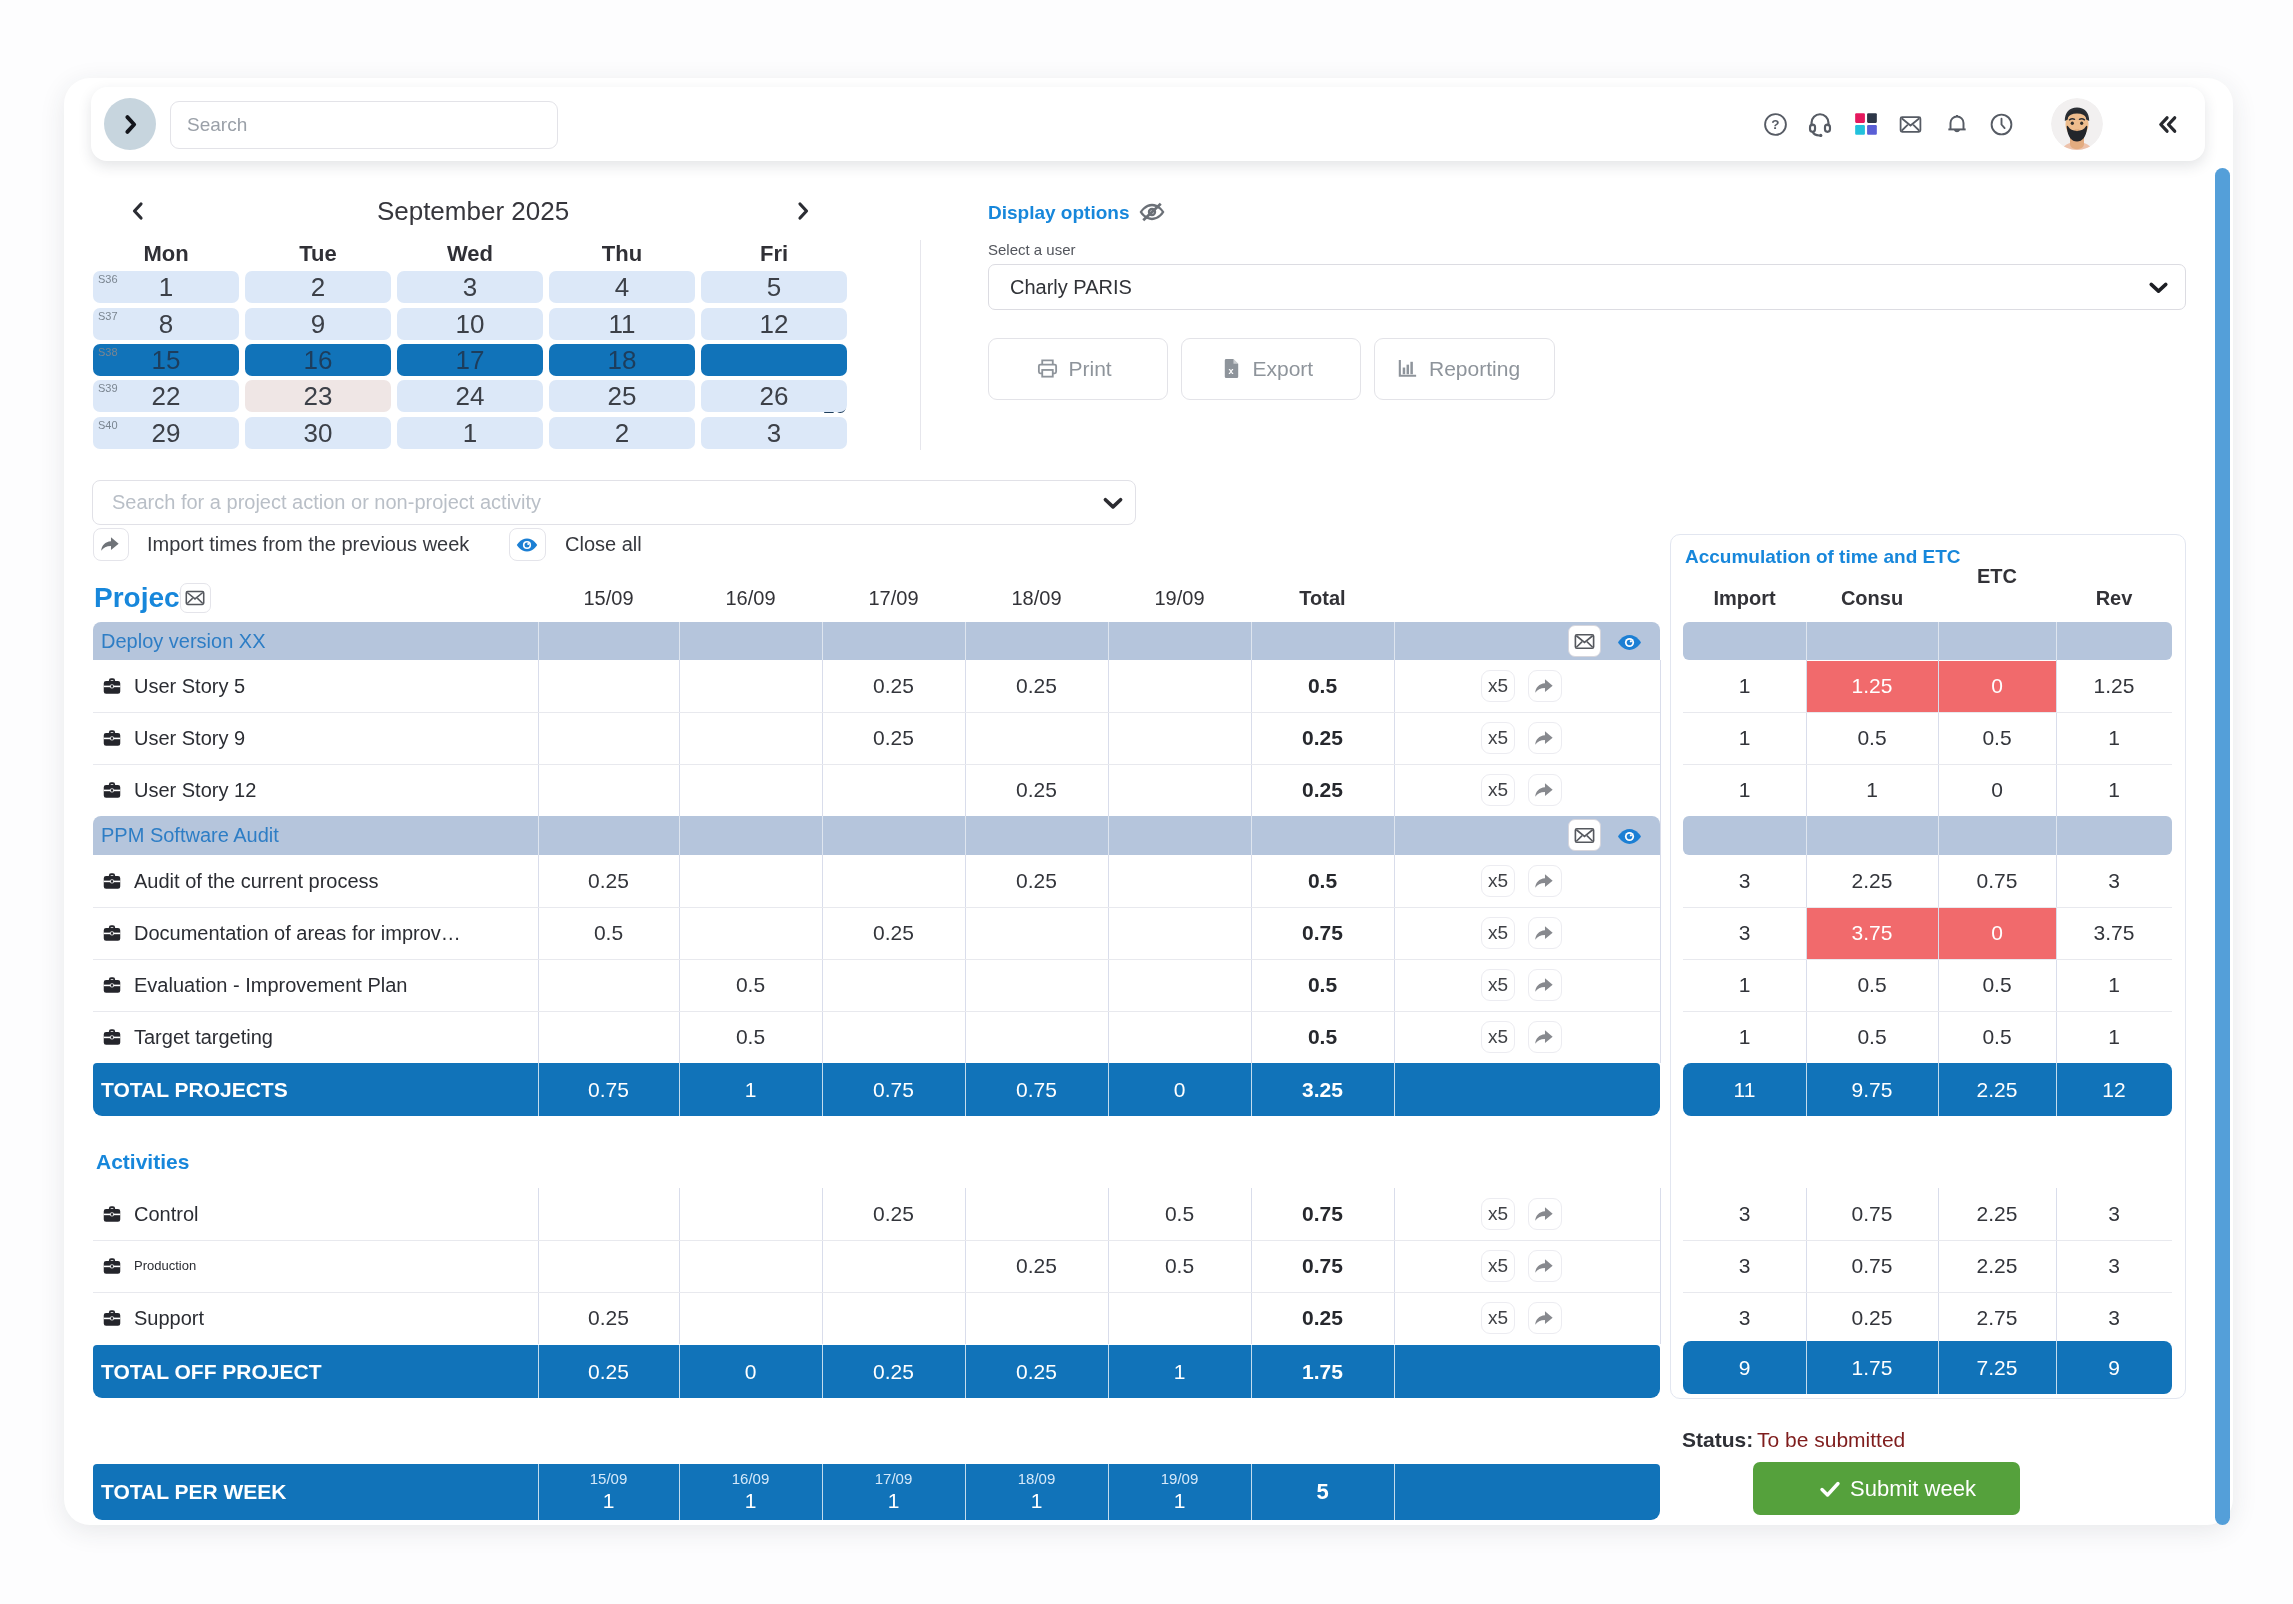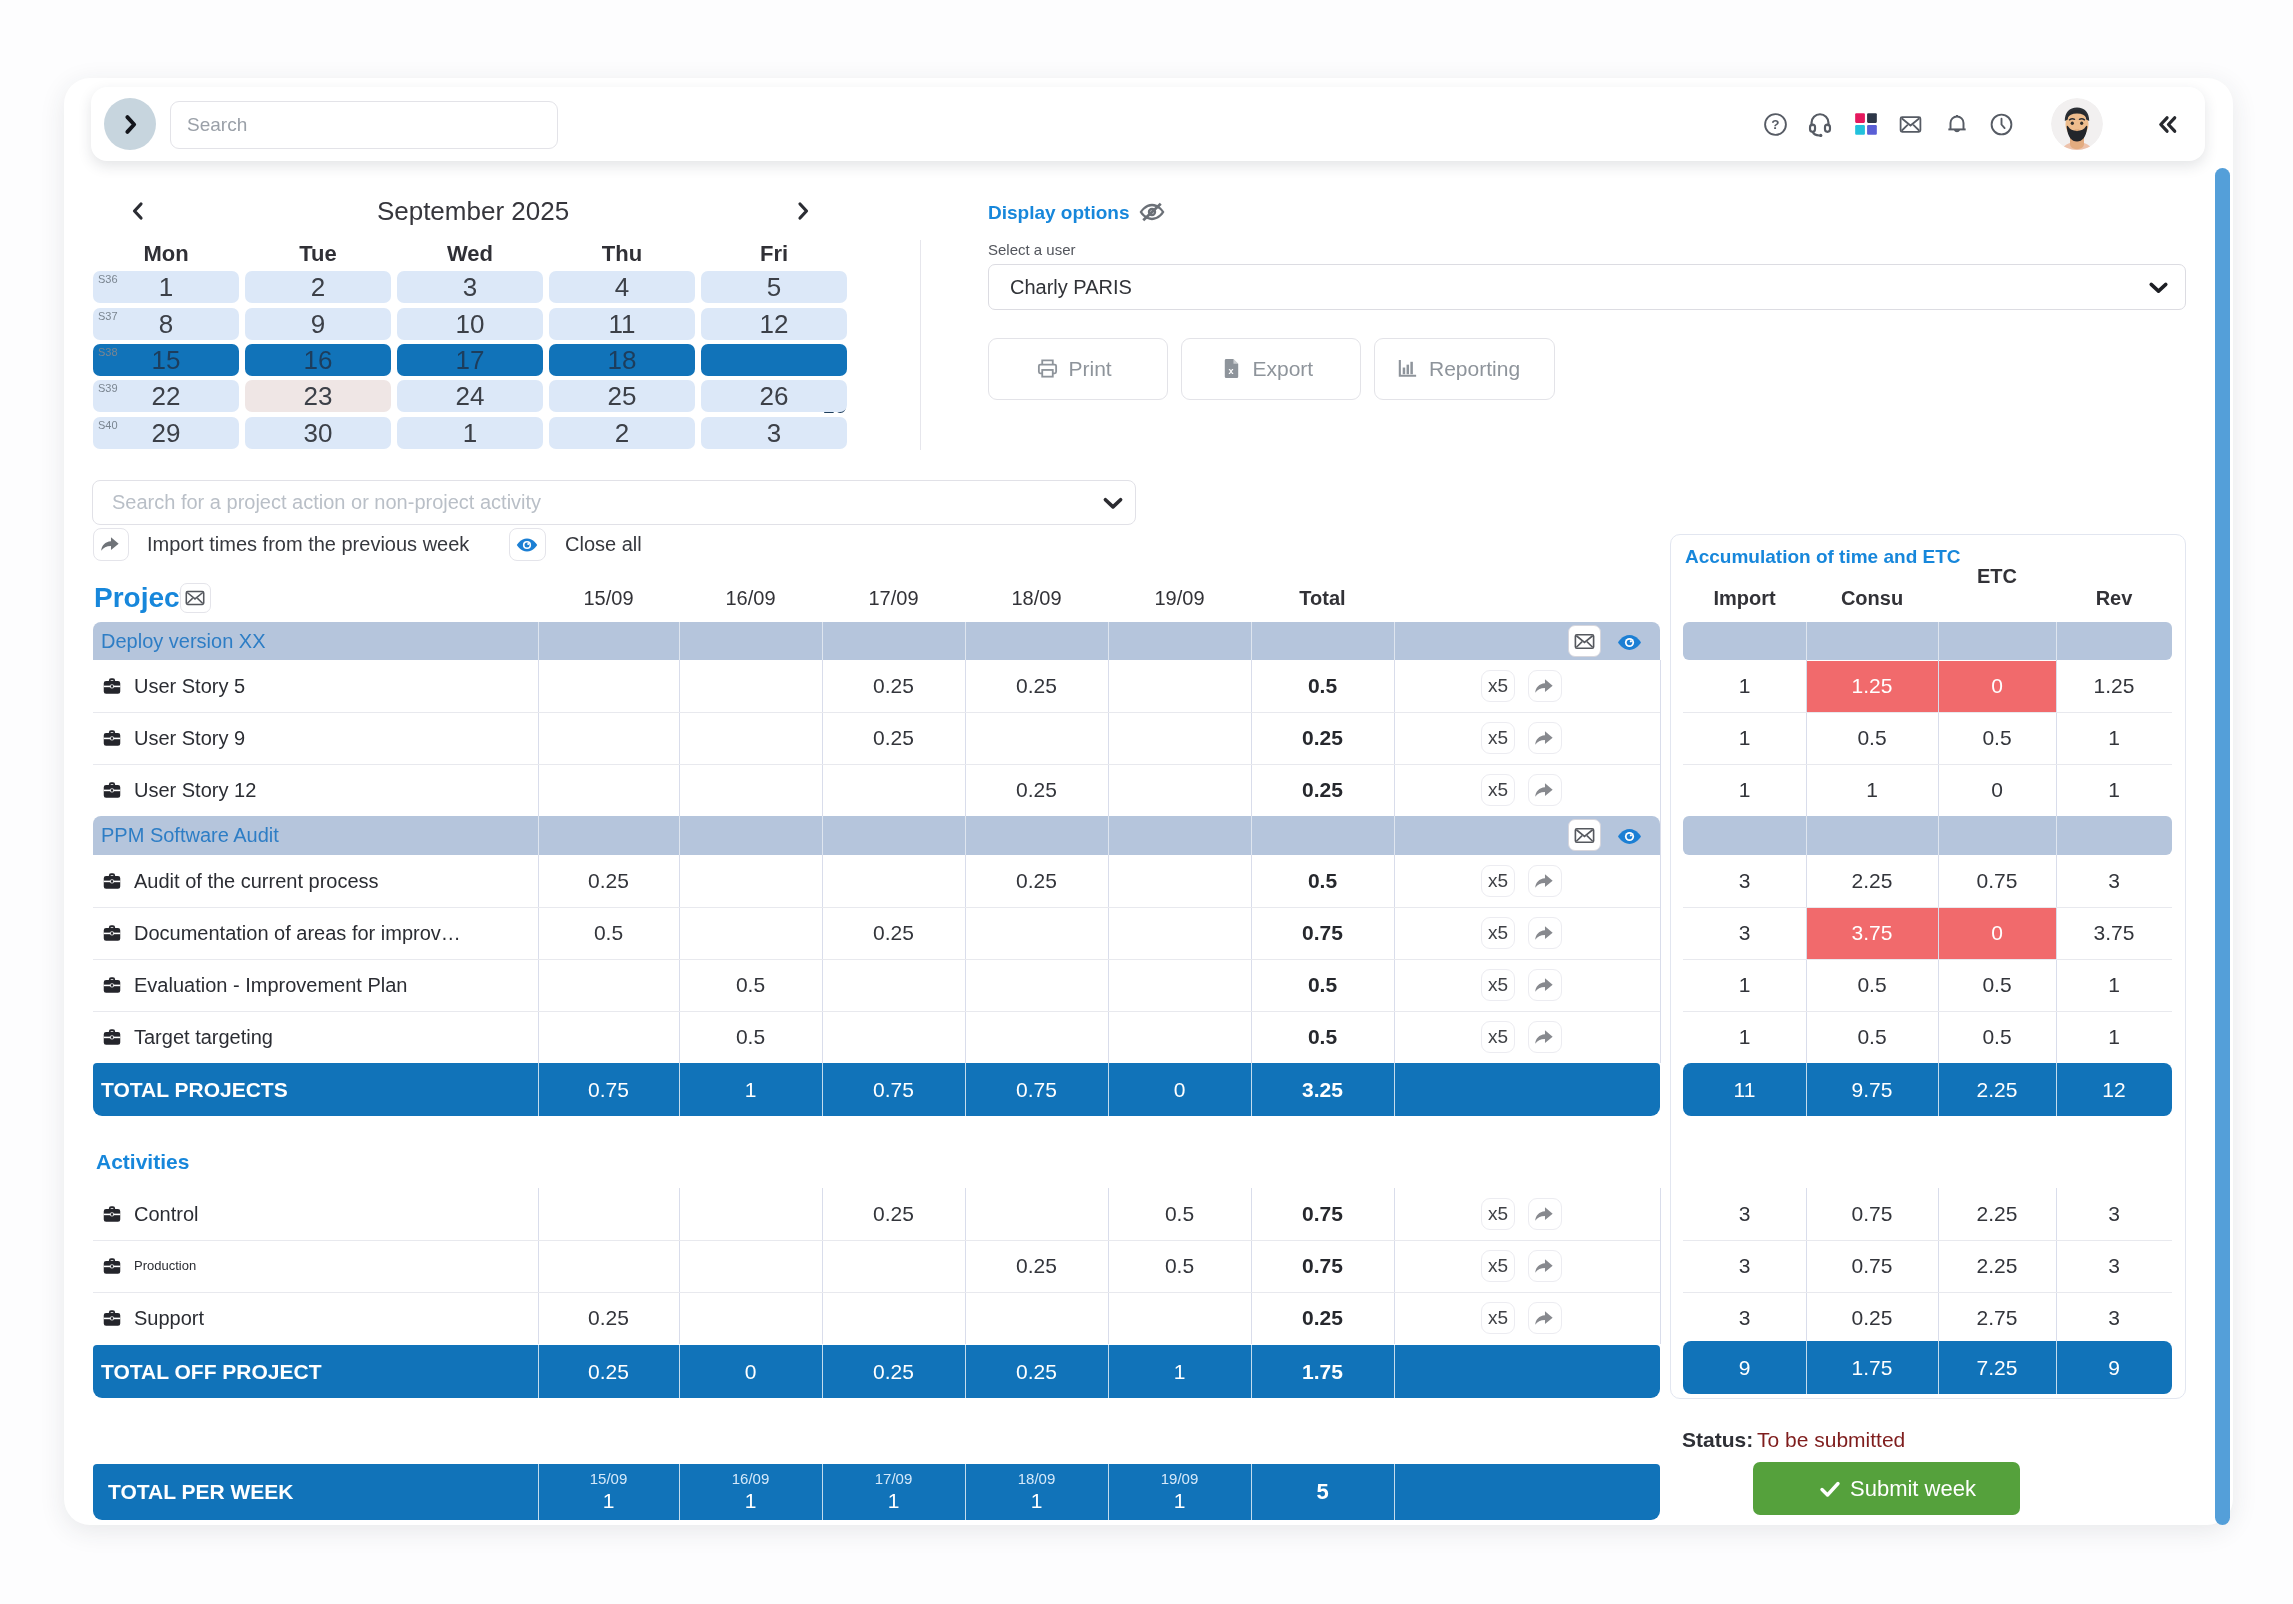--- a/index.html
+++ b/index.html
@@ -467,21 +467,21 @@
       <path d="M12.5 4.5l8 6.6-8 6.6v-4.1c-4.9 0-7.9 1.6-10.2 4.9.6-5.4 4-9.2 10.2-9.8V4.5z" fill="#87898e"></path>
     </svg></div>
 <div style="position:absolute;left:93px;top:1464px;width:1567px;height:56px;background:#1173b9;border-radius:4px 4px 9px 9px"></div>
 <div style="position:absolute;left:538px;top:1464px;width:1px;height:56px;background:rgba(255,255,255,.75)"></div>
 <div style="position:absolute;left:679px;top:1464px;width:1px;height:56px;background:rgba(255,255,255,.75)"></div>
 <div style="position:absolute;left:822px;top:1464px;width:1px;height:56px;background:rgba(255,255,255,.75)"></div>
 <div style="position:absolute;left:965px;top:1464px;width:1px;height:56px;background:rgba(255,255,255,.75)"></div>
 <div style="position:absolute;left:1108px;top:1464px;width:1px;height:56px;background:rgba(255,255,255,.75)"></div>
 <div style="position:absolute;left:1251px;top:1464px;width:1px;height:56px;background:rgba(255,255,255,.75)"></div>
 <div style="position:absolute;left:1394px;top:1464px;width:1px;height:56px;background:rgba(255,255,255,.75)"></div>
-<div style="position:absolute;left:101px;top:1464px;width:420px;height:56px;font-size:21px;color:#fff;font-weight:bold;text-align:left;line-height:56px;letter-spacing:0;white-space:nowrap;margin-left:7px;">TOTAL PER WEEK</div>
+<div style="position:absolute;left:101px;top:1464px;width:420px;height:56px;font-size:21px;color:#fff;font-weight:bold;text-align:left;line-height:56px;letter-spacing:0;white-space:nowrap;">TOTAL PER WEEK</div>
 <div style="position:absolute;left:538.5px;top:1471px;width:140px;height:16px;font-size:15px;color:#d5e9fa;font-weight:normal;text-align:center;line-height:16px;letter-spacing:0;white-space:nowrap;">15/09</div>
 <div style="position:absolute;left:538.5px;top:1489px;width:140px;height:24px;font-size:21px;color:#fff;font-weight:normal;text-align:center;line-height:24px;letter-spacing:0;white-space:nowrap;">1</div>
 <div style="position:absolute;left:680.5px;top:1471px;width:140px;height:16px;font-size:15px;color:#d5e9fa;font-weight:normal;text-align:center;line-height:16px;letter-spacing:0;white-space:nowrap;">16/09</div>
 <div style="position:absolute;left:680.5px;top:1489px;width:140px;height:24px;font-size:21px;color:#fff;font-weight:normal;text-align:center;line-height:24px;letter-spacing:0;white-space:nowrap;">1</div>
 <div style="position:absolute;left:823.5px;top:1471px;width:140px;height:16px;font-size:15px;color:#d5e9fa;font-weight:normal;text-align:center;line-height:16px;letter-spacing:0;white-space:nowrap;">17/09</div>
 <div style="position:absolute;left:823.5px;top:1489px;width:140px;height:24px;font-size:21px;color:#fff;font-weight:normal;text-align:center;line-height:24px;letter-spacing:0;white-space:nowrap;">1</div>
 <div style="position:absolute;left:966.5px;top:1471px;width:140px;height:16px;font-size:15px;color:#d5e9fa;font-weight:normal;text-align:center;line-height:16px;letter-spacing:0;white-space:nowrap;">18/09</div>
 <div style="position:absolute;left:966.5px;top:1489px;width:140px;height:24px;font-size:21px;color:#fff;font-weight:normal;text-align:center;line-height:24px;letter-spacing:0;white-space:nowrap;">1</div>
 <div style="position:absolute;left:1109.5px;top:1471px;width:140px;height:16px;font-size:15px;color:#d5e9fa;font-weight:normal;text-align:center;line-height:16px;letter-spacing:0;white-space:nowrap;">19/09</div>
 <div style="position:absolute;left:1109.5px;top:1489px;width:140px;height:24px;font-size:21px;color:#fff;font-weight:normal;text-align:center;line-height:24px;letter-spacing:0;white-space:nowrap;">1</div>

